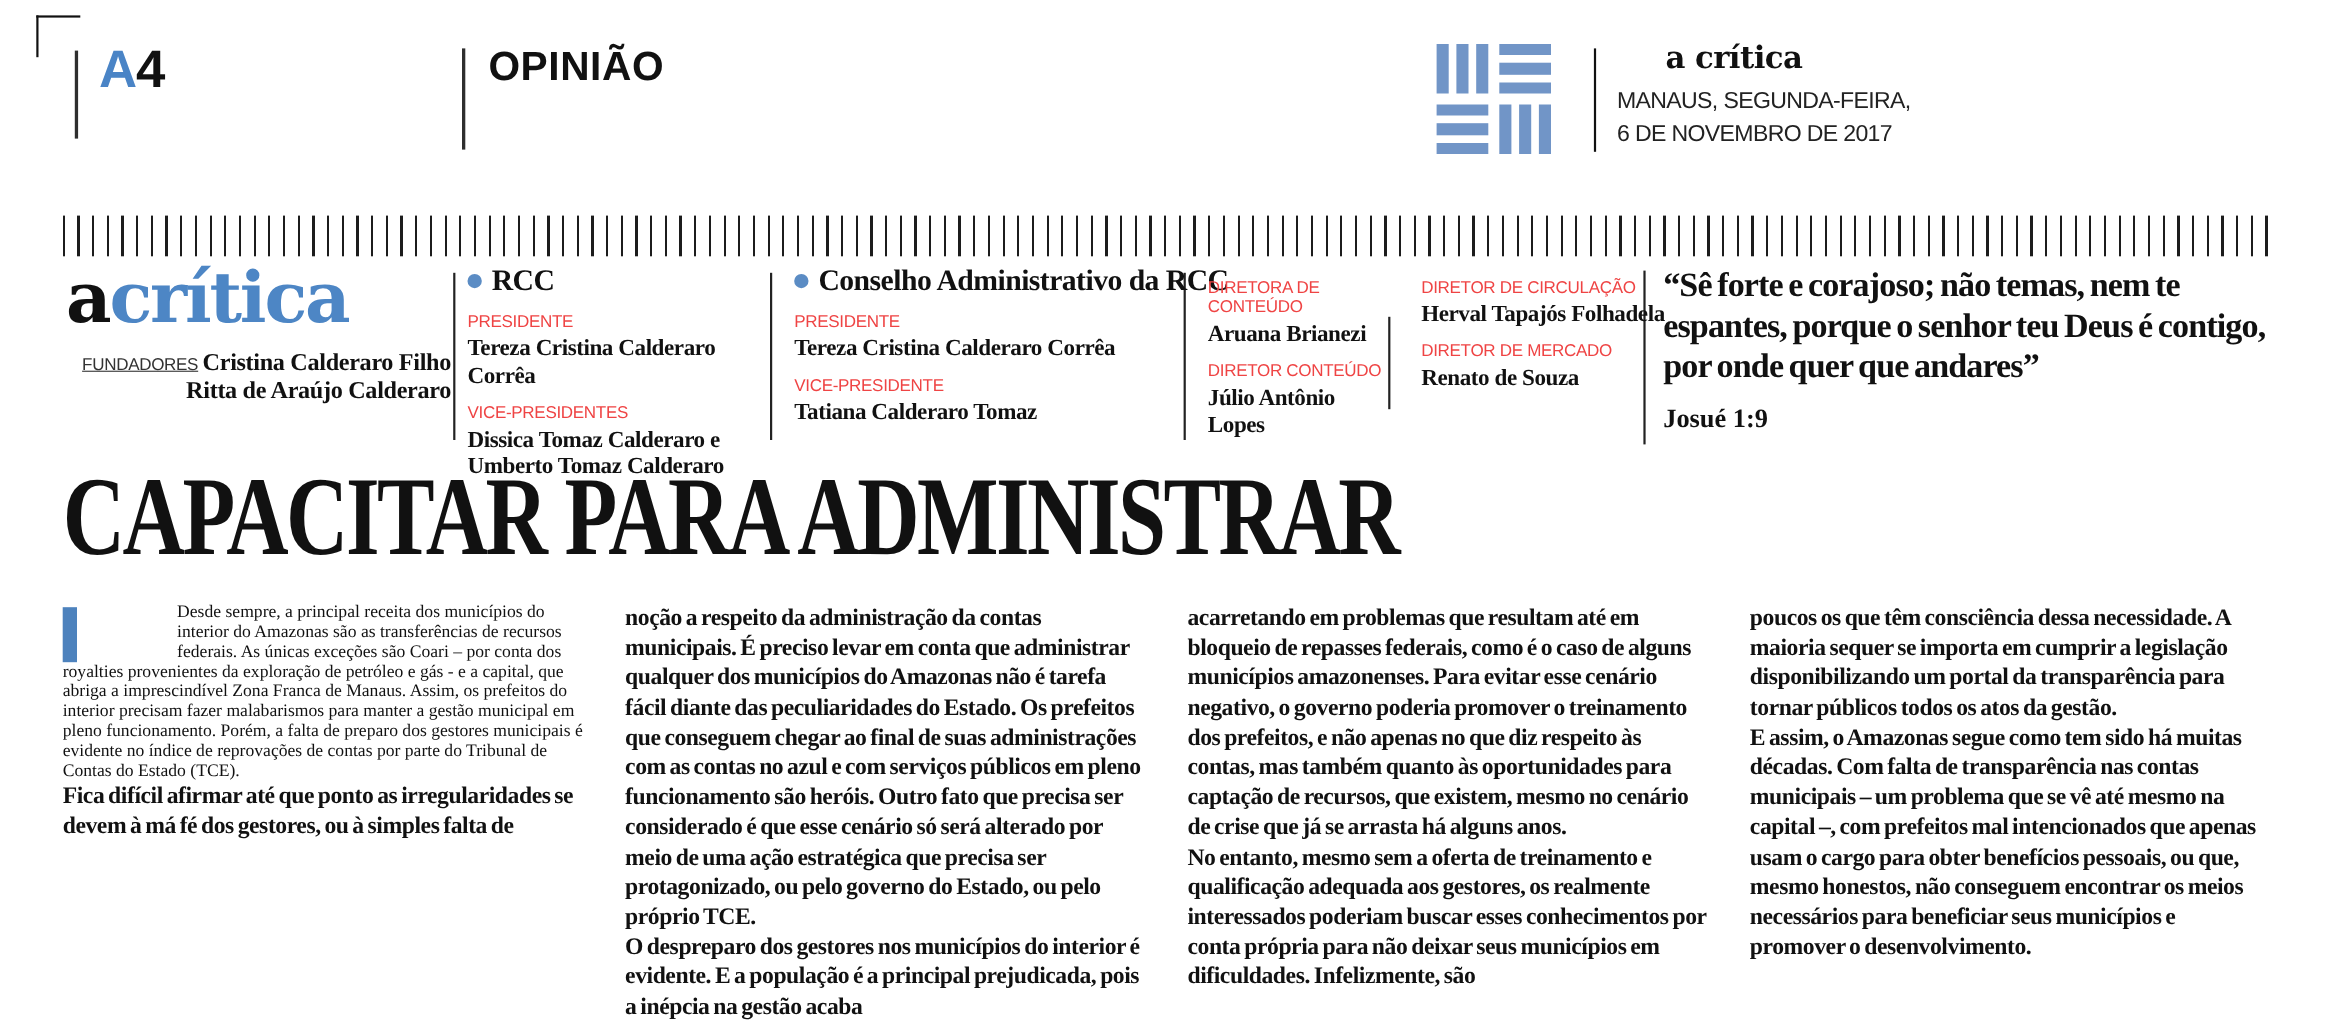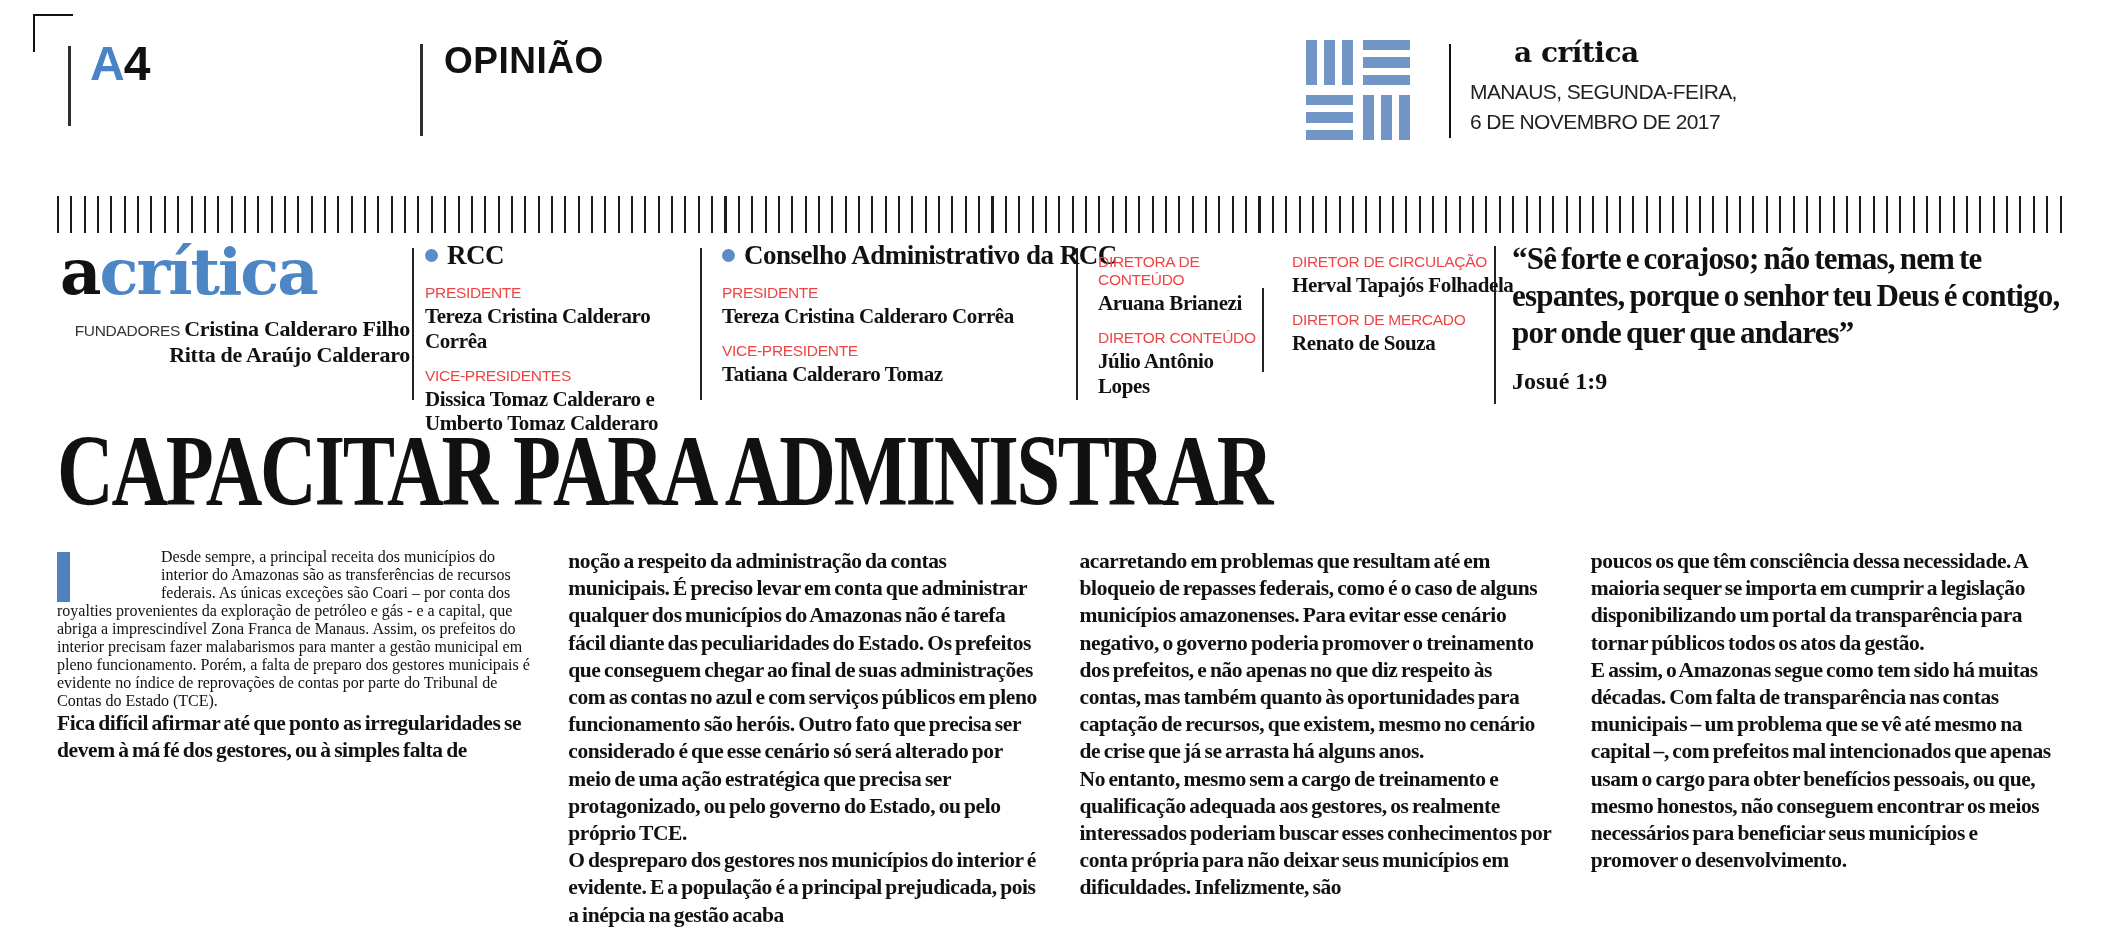--- a/index.html
+++ b/index.html
@@ -29,21 +29,21 @@
 
   
   .barcode{position:absolute;left:57px;top:196px;width:2009px;height:37px;
            background:repeating-linear-gradient(to right,#1c1c1c 0 2px,transparent 2px 13.35px);}
 
   
   .mast{position:absolute;top:246px;}
   .mast-logo{left:60px;top:240px;font:800 64px "DejaVu Serif",serif;letter-spacing:-2px;line-height:1;}
   .mast-logo .blue{color:#4d86c5;}
   .founders{position:absolute;left:60px;top:316px;width:350px;text-align:right;line-height:1.25;}
-  .founders-label{font:400 15.5px "Liberation Sans",sans-serif;color:#333;letter-spacing:-.3px;}
+  .founders-label{font:400 15.5px "Liberation Sans",sans-serif;color:#333;letter-spacing:-.3px;text-decoration:underline;}
   .founder-name{font:700 22px "Liberation Serif",serif;letter-spacing:-.3px;}
 
   .mdiv{position:absolute;width:2px;background:#222;}
   .mdiv-1{left:412px;top:248px;height:152px;}
   .mdiv-2{left:700px;top:248px;height:152px;}
   .mdiv-3{left:1076px;top:248px;height:152px;}
   .mdiv-4{left:1262px;top:288px;height:84px;}
   .mdiv-5{left:1494px;top:246px;height:158px;}
 
   .sec{position:absolute;top:240px;}
@@ -181,21 +181,21 @@
           </span>
         </p><div></div><div></div><div></div><div></div><span>Desde sempre, a principal receita dos municípios do interior do Amazonas são as transferências de recursos federais. As únicas exceções são Coari – por conta dos royalties provenientes da exploração de petróleo e gás - e a capital, que abriga a imprescindível Zona Franca de Manaus. Assim, os prefeitos do interior precisam fazer malabarismos para manter a gestão municipal em pleno funcionamento. Porém, a falta de preparo dos gestores municipais é evidente no índice de reprovações de contas por parte do Tribunal de Contas do Estado (TCE).</span><p></p>
       <p>Fica difícil afirmar até que ponto as irregularidades se devem à má fé dos gestores, ou à simples falta de</p>
     </div>
     <div>
       <p>noção a respeito da administração da contas municipais. É preciso levar em conta que administrar qualquer dos municípios do Amazonas não é tarefa fácil diante das peculiaridades do Estado. Os prefeitos que conseguem chegar ao final de suas administrações com as contas no azul e com serviços públicos em pleno funcionamento são heróis. Outro fato que precisa ser considerado é que esse cenário só será alterado por meio de uma ação estratégica que precisa ser protagonizado, ou pelo governo do Estado, ou pelo próprio TCE.</p>
       <p>O despreparo dos gestores nos municípios do interior é evidente. E a população é a principal prejudicada, pois a inépcia na gestão acaba</p>
     </div>
     <div>
       <p>acarretando em problemas que resultam até em bloqueio de repasses federais, como é o caso de alguns municípios amazonenses. Para evitar esse cenário negativo, o governo poderia promover o treinamento dos prefeitos, e não apenas no que diz respeito às contas, mas também quanto às oportunidades para captação de recursos, que existem, mesmo no cenário de crise que já se arrasta há alguns anos.</p>
-      <p>No entanto, mesmo sem a cargo de treinamento e qualificação adequada aos gestores, os realmente interessados poderiam buscar esses conhecimentos por conta própria para não deixar seus municípios em dificuldades. Infelizmente, são</p>
+      <p>No entanto, mesmo sem a oferta de treinamento e qualificação adequada aos gestores, os realmente interessados poderiam buscar esses conhecimentos por conta própria para não deixar seus municípios em dificuldades. Infelizmente, são</p>
     </div>
     <div>
       <p>poucos os que têm consciência dessa necessidade. A maioria sequer se importa em cumprir a legislação disponibilizando um portal da transparência para tornar públicos todos os atos da gestão.</p>
       <p>E assim, o Amazonas segue como tem sido há muitas décadas. Com falta de transparência nas contas municipais – um problema que se vê até mesmo na capital –, com prefeitos mal intencionados que apenas usam o cargo para obter benefícios pessoais, ou que, mesmo honestos, não conseguem encontrar os meios necessários para beneficiar seus municípios e promover o desenvolvimento.</p>
     </div>
   </div>
 
 </div>
 
 </body></html>

